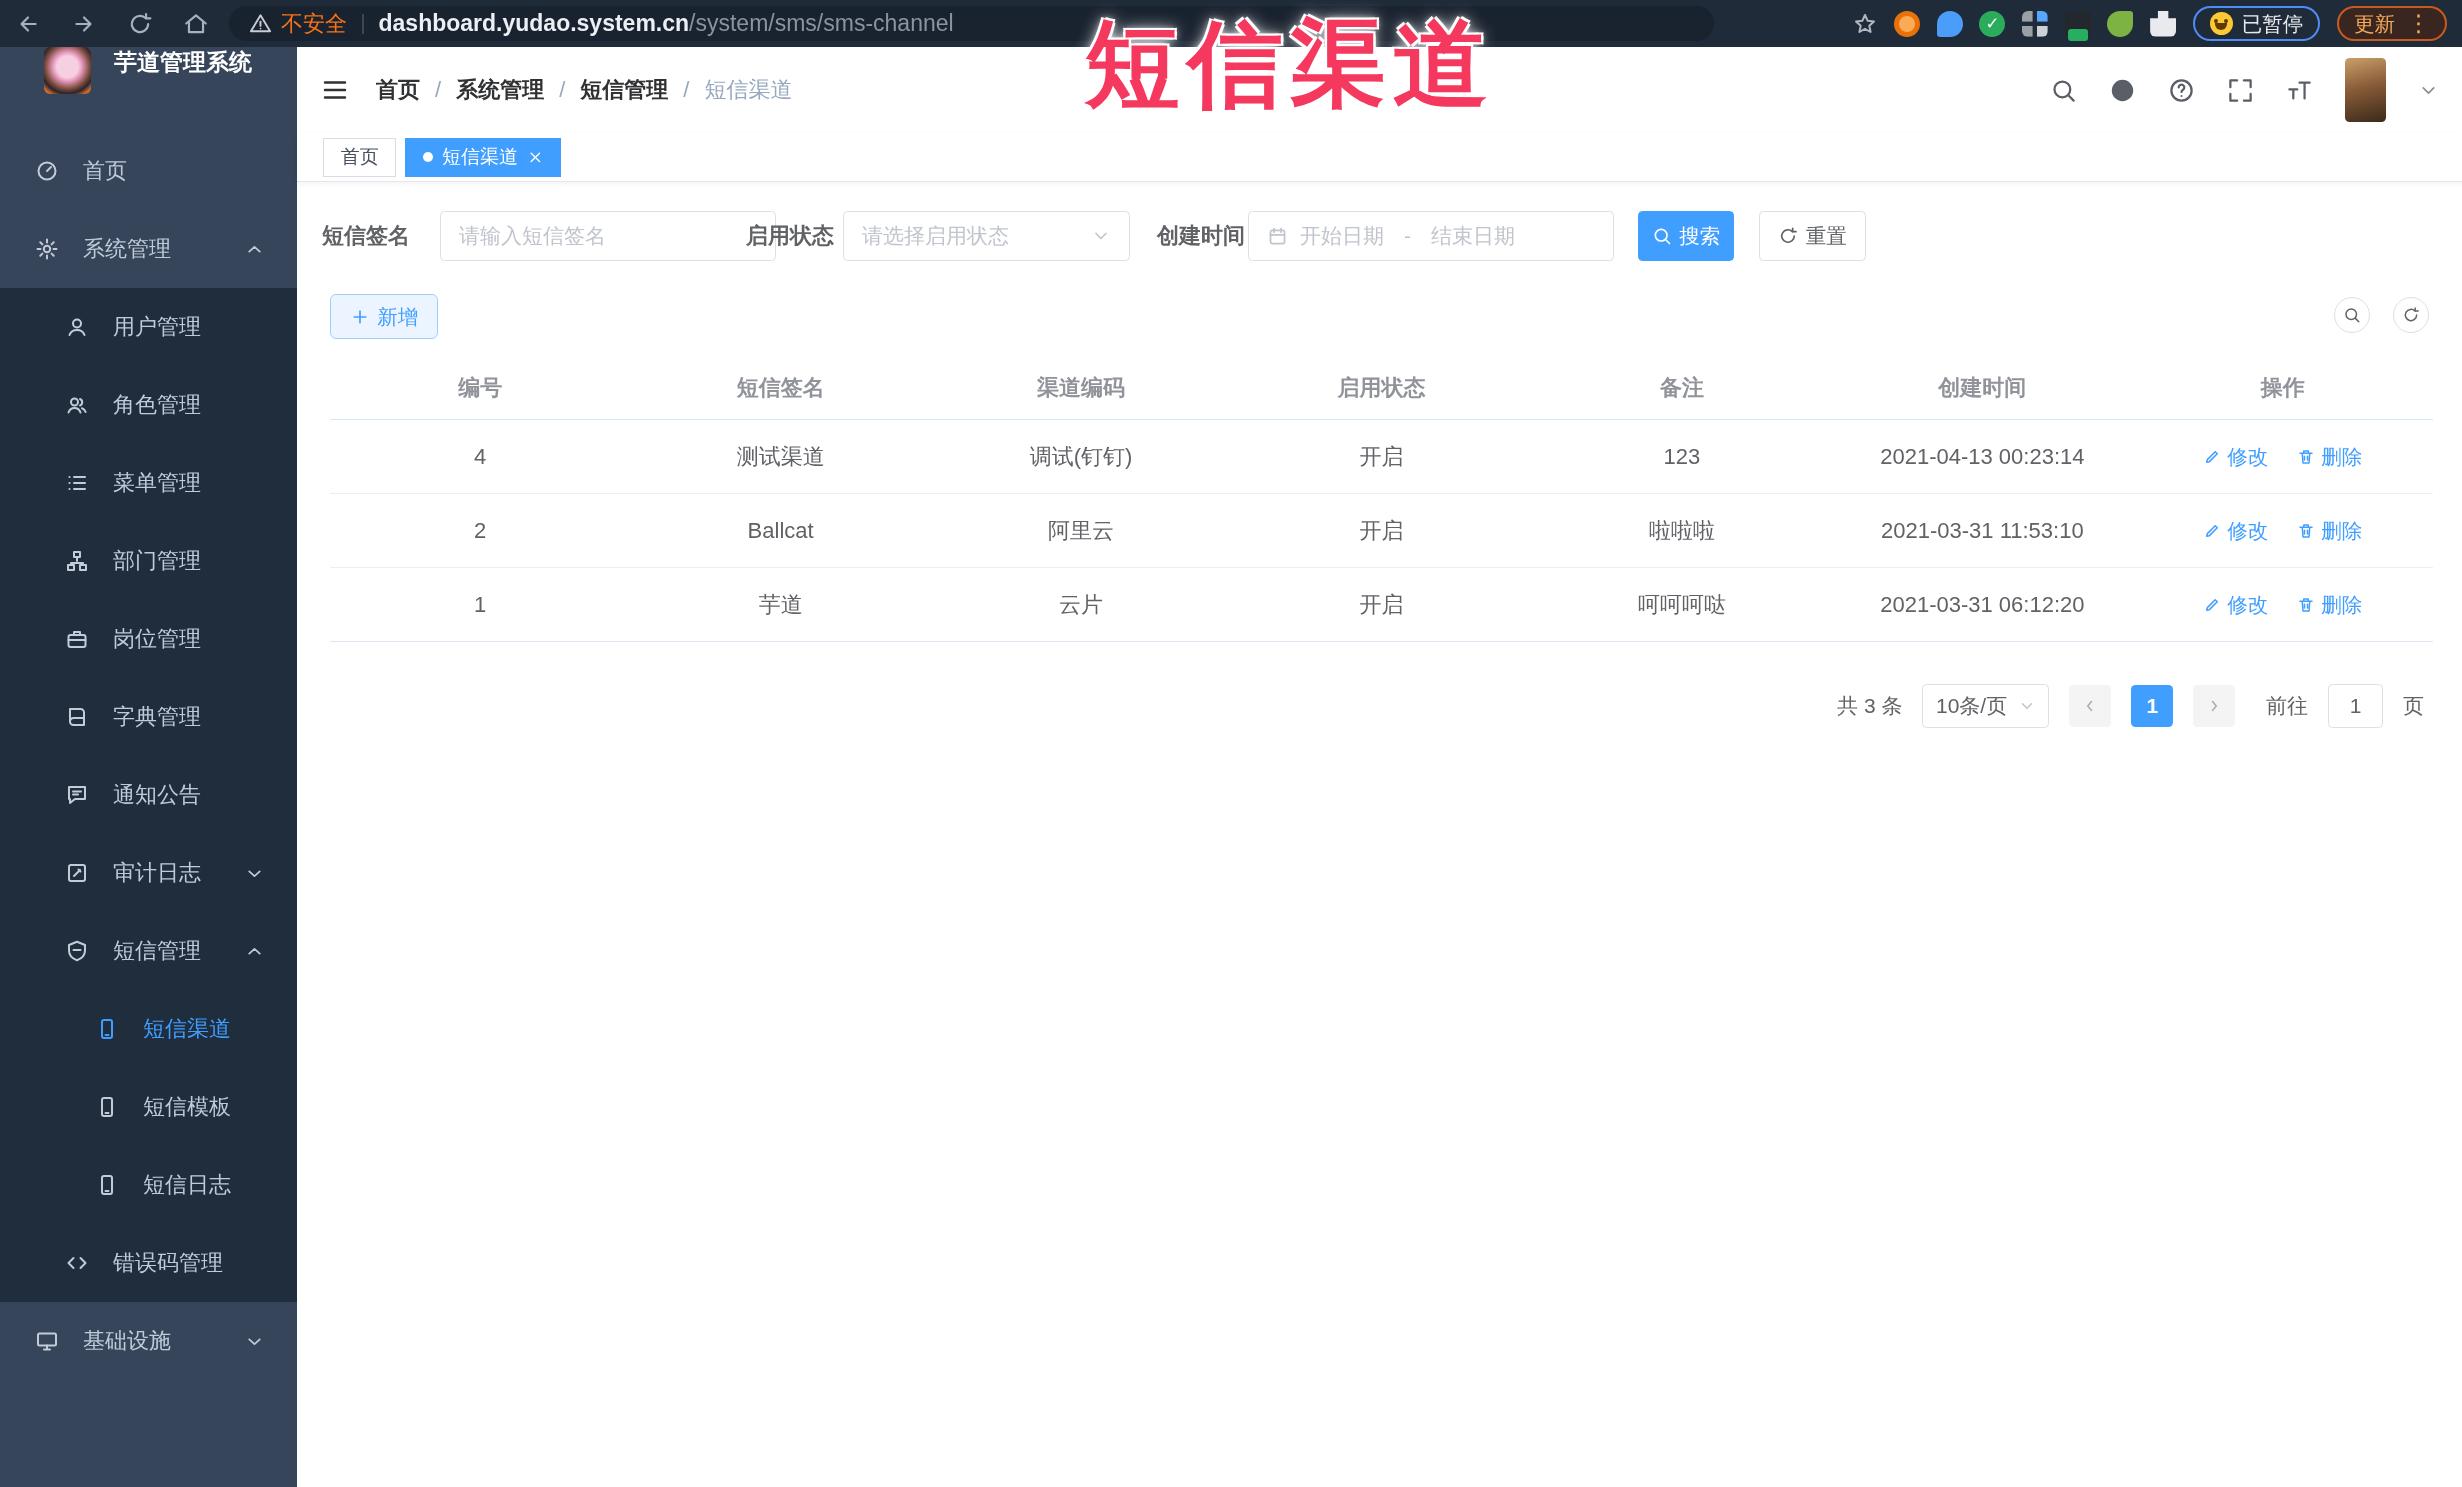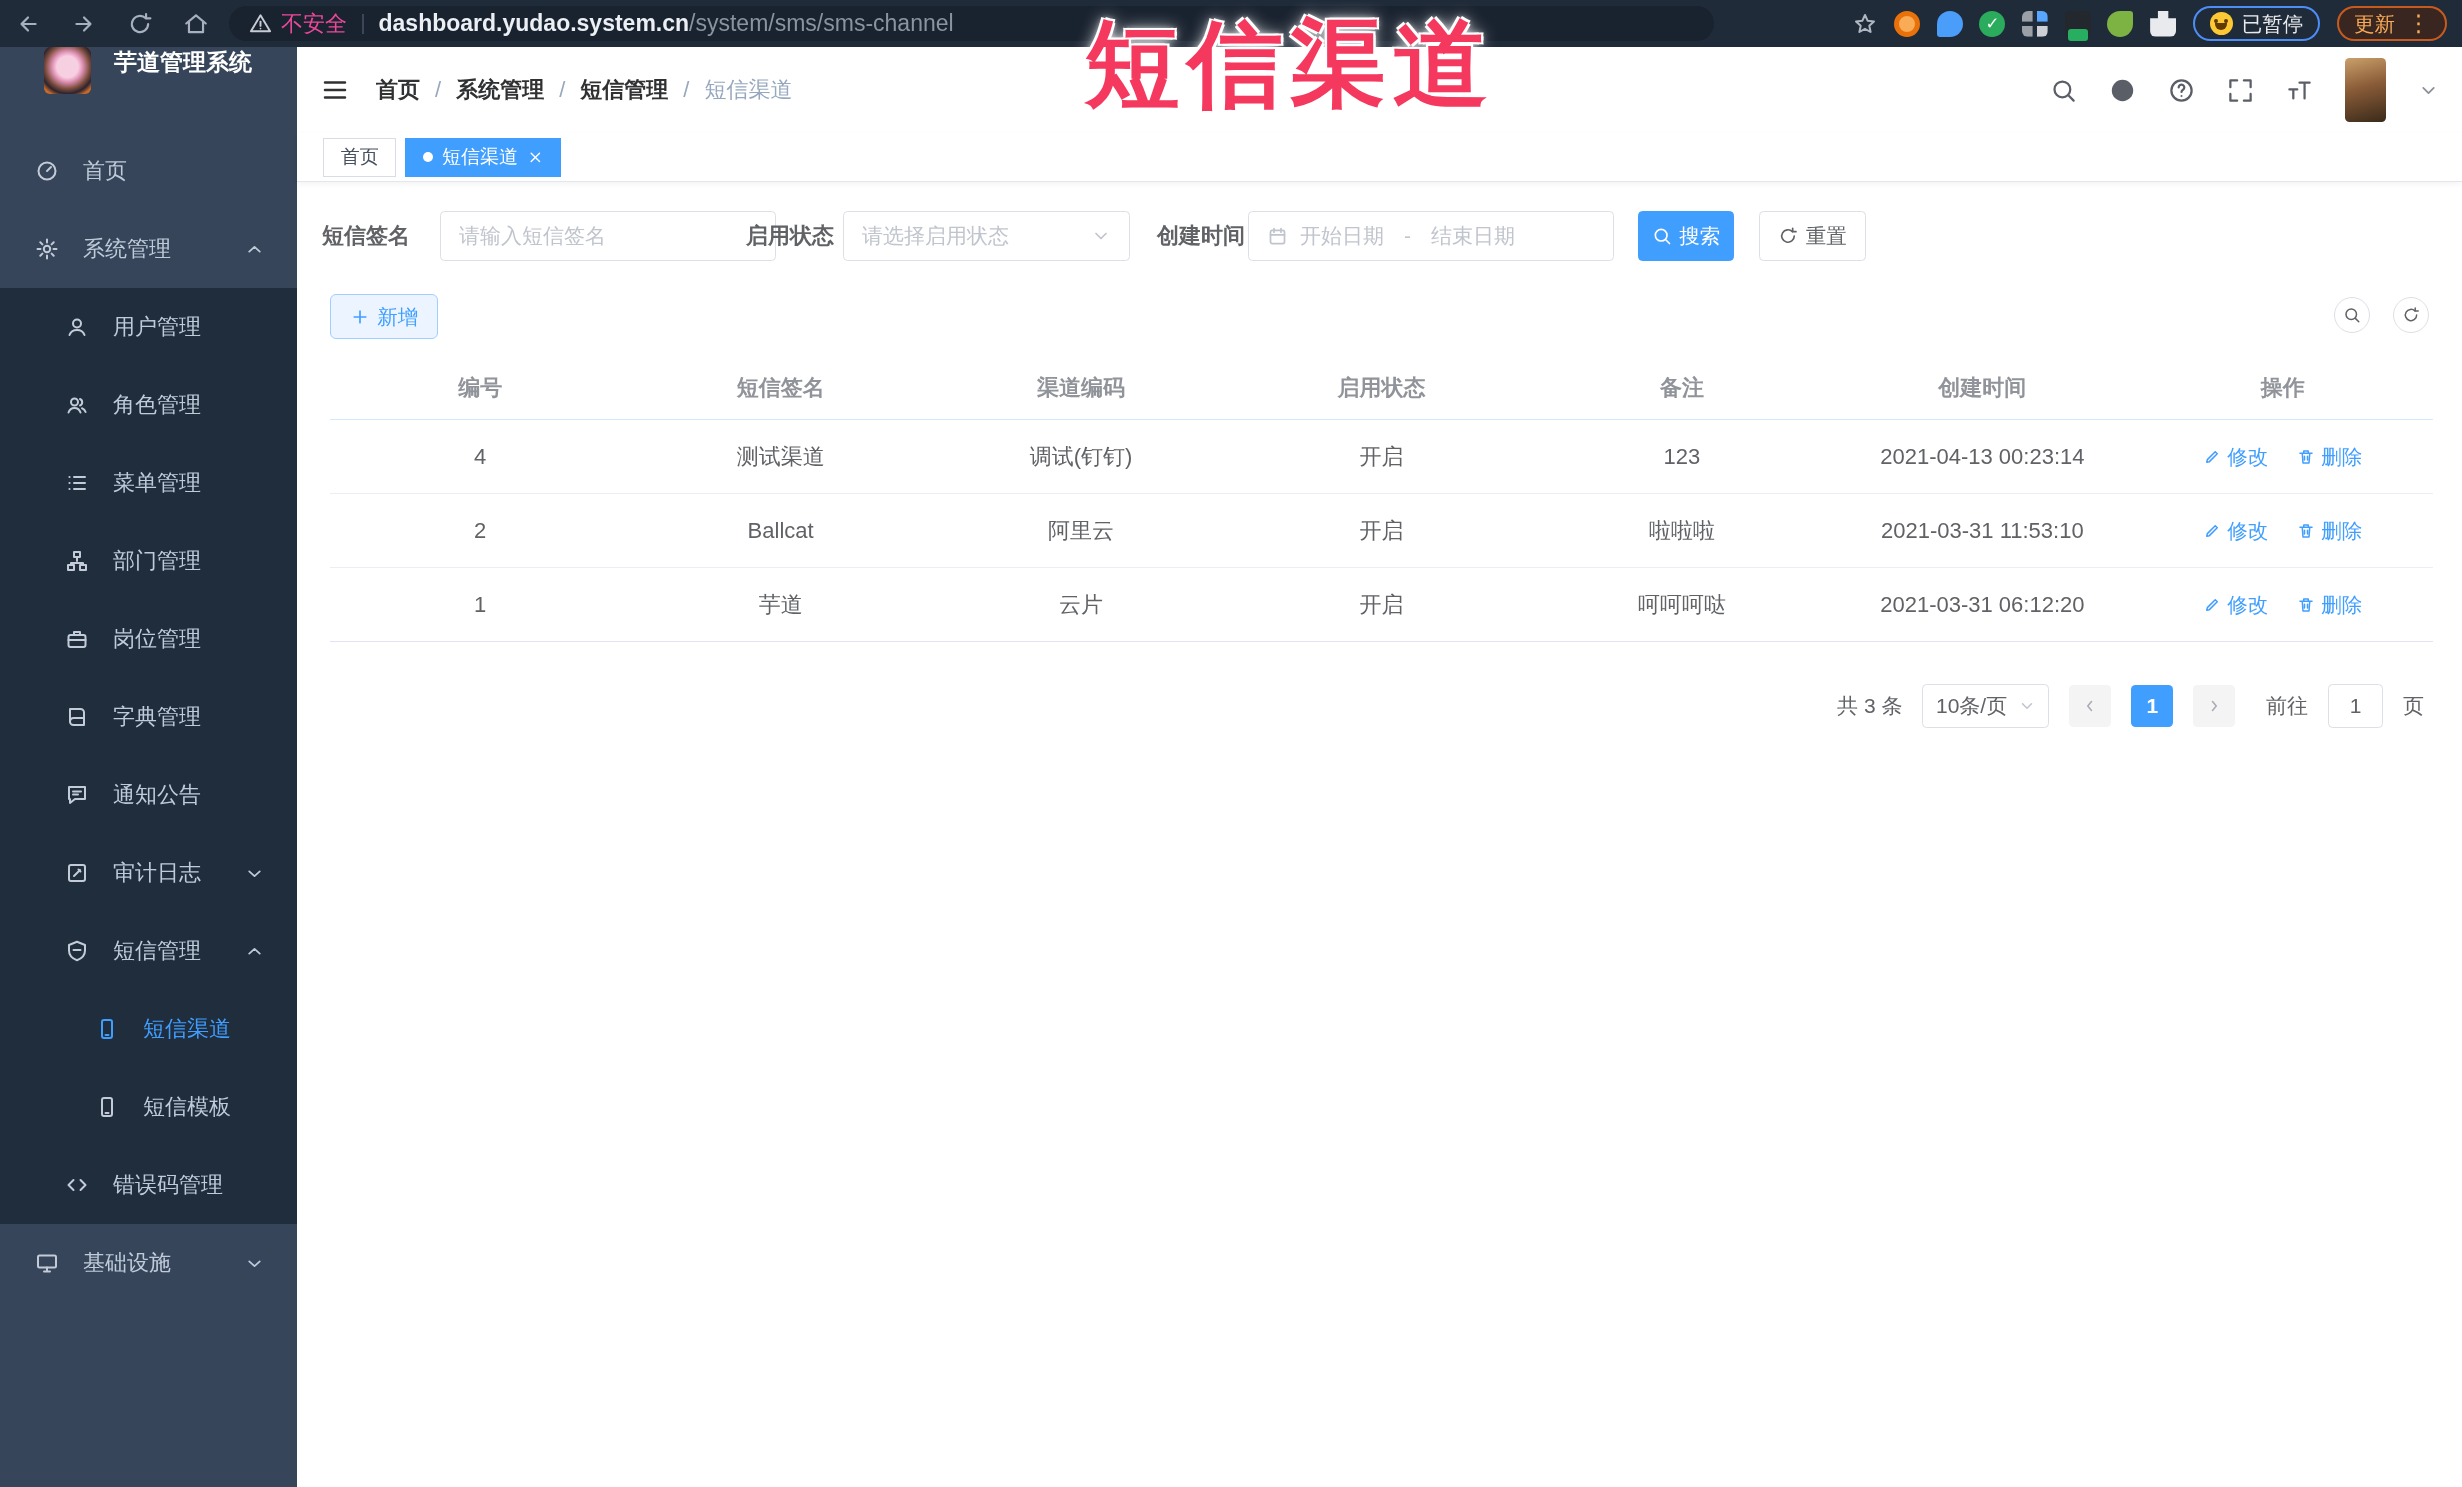--- a/index.html
+++ b/index.html
@@ -8,21 +8,21 @@
   svg.ic { stroke:currentColor; fill:none; stroke-width:2; stroke-linecap:round; stroke-linejoin:round; display:block; }
 
   
   .bbar { position:absolute; top:0; left:0; right:0; height:47px; background:#202b3a;
     display:flex; align-items:center; padding:0 15px; z-index:50; }
   .bnav { display:flex; align-items:center; gap:30px; color:#a7b0bd; margin-right:20px; }
   .bnav svg { width:26px; height:26px; }
   .urlpill { height:35px; flex:0 0 1485px; background:#19222f; border-radius:17.4px;
     display:flex; align-items:center; padding:0 20px; color:#cfd4da; }
   .warn { color:#c7ccd4; width:23px; height:23px; margin-right:9px; }
-  .sec-label { font-size:22px; color:#ec4899; }
+  .sec-label { font-size:22px; color:#f97316; }
   .url-div { width:1.5px; height:20px; background:#3b4656; margin:0 15px; }
   .url-host { font-size:23px; color:#eceff3; font-weight:700; }
   .url-path { font-size:23px; color:#8b93a2; }
   .bright { margin-left:auto; display:flex; align-items:center; gap:16.7px; }
   .bright .star { color:#aeb6c2; width:24px; height:24px; }
   .ext { width:26px; height:26px; border-radius:6px; position:relative; }
   .ext-orange { border-radius:50%; border:5.3px solid #e8710a; background:#f9ab55; }
   .ext-pin { border-radius:50% 50% 50% 3px; background:#4a9df8; }
   .ext-check { border-radius:50%; background:#2bab5c; color:#fff; display:flex; align-items:center; justify-content:center; font-size:16.7px; font-weight:700; }
   .ext-grid { background:linear-gradient(#9aa0a6,#9aa0a6) 0 0/10.6px 10.6px no-repeat, linear-gradient(#58a6ff,#58a6ff) 15px 0/10.6px 10.6px no-repeat, linear-gradient(#9aa0a6,#9aa0a6) 0 15px/10.6px 10.6px no-repeat, linear-gradient(#cdd1d5,#cdd1d5) 15px 15px/10.6px 10.6px no-repeat; }
@@ -450,20 +450,28 @@
     <span>短信渠道</span>
   </div>
   <div class="menu-item lv3 dark">
     <span class="mi">
         <svg class="ic" viewBox="0 0 32 32" width="24" height="24">
           <use href="#i-phone"></use>
         </svg>
       </span>
     <span>短信模板</span>
   </div>
+  <div class="menu-item lv3 dark">
+    <span class="mi">
+        <svg class="ic" viewBox="0 0 32 32" width="24" height="24">
+          <use href="#i-phone"></use>
+        </svg>
+      </span>
+    <span>短信日志</span>
+  </div>
   <div class="menu-item lv2 dark">
     <span class="mi">
         <svg class="ic" viewBox="0 0 32 32" width="24" height="24">
           <use href="#i-code"></use>
         </svg>
       </span>
     <span>错误码管理</span>
   </div>
   <div class="menu-item lv1">
     <span class="mi">

